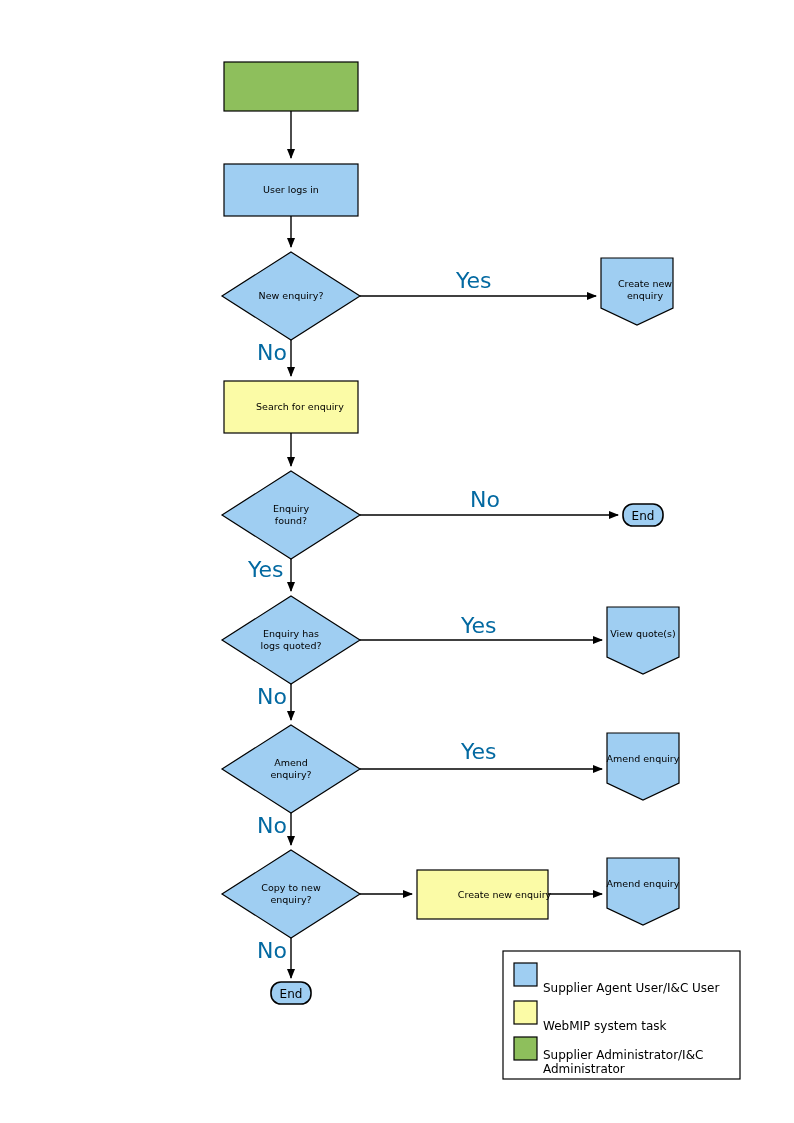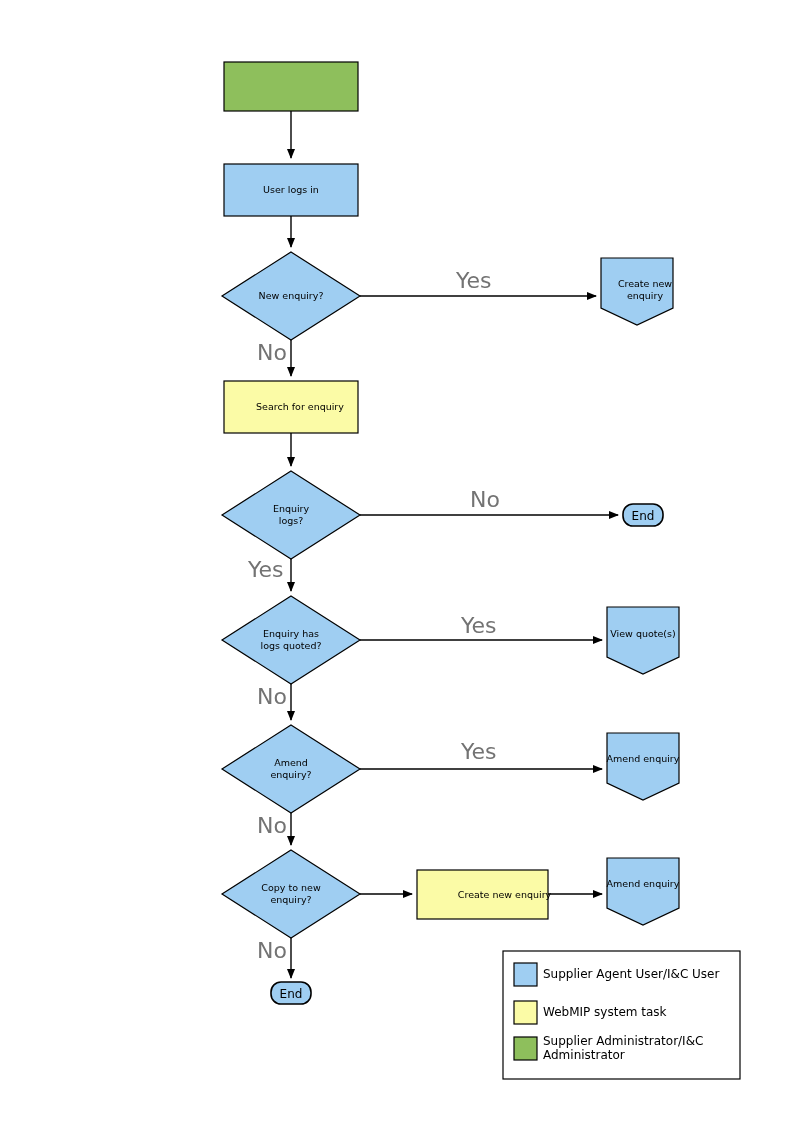--- a/index.html
+++ b/index.html
@@ -28,29 +28,30 @@
     font-size: 9.5px;
     line-height: 12px;
     white-space: nowrap;
     pointer-events: none;
   }
   .edge-label {
     position: absolute;
     font-family: "DejaVu Sans", sans-serif;
     font-size: 22px;
     line-height: 22px;
-    color: #737373;
+    color: #0369a1;
     white-space: nowrap;
   }
   .legend-text {
     position: absolute;
     font-family: "DejaVu Sans", sans-serif;
     font-size: 12px;
     line-height: 14px;
     color: #000000;
+    margin-top: 14px;
   }
   .term-text {
     position: absolute;
     font-family: "DejaVu Sans", sans-serif;
     font-size: 12px;
     color: #000000;
     text-align: center;
     white-space: nowrap;
   }
 </style>
@@ -148,21 +149,21 @@
     <div>Create new</div>
     <div>enquiry</div>
   </div>
 
   <div class="node-text" style="left:224px; top:401px; width:152px;">
     <div>Search for enquiry</div>
   </div>
 
   <div class="node-text" style="left:222px; top:503px; width:138px;">
     <div>Enquiry</div>
-    <div>logs?</div>
+    <div>found?</div>
   </div>
 
   <div class="term-text" style="left:623px; top:509px; width:40px;">
     <span>End</span>
   </div>
 
   <div class="node-text" style="left:222px; top:628px; width:138px;">
     <div>Enquiry has</div>
     <div>logs quoted?</div>
   </div>

